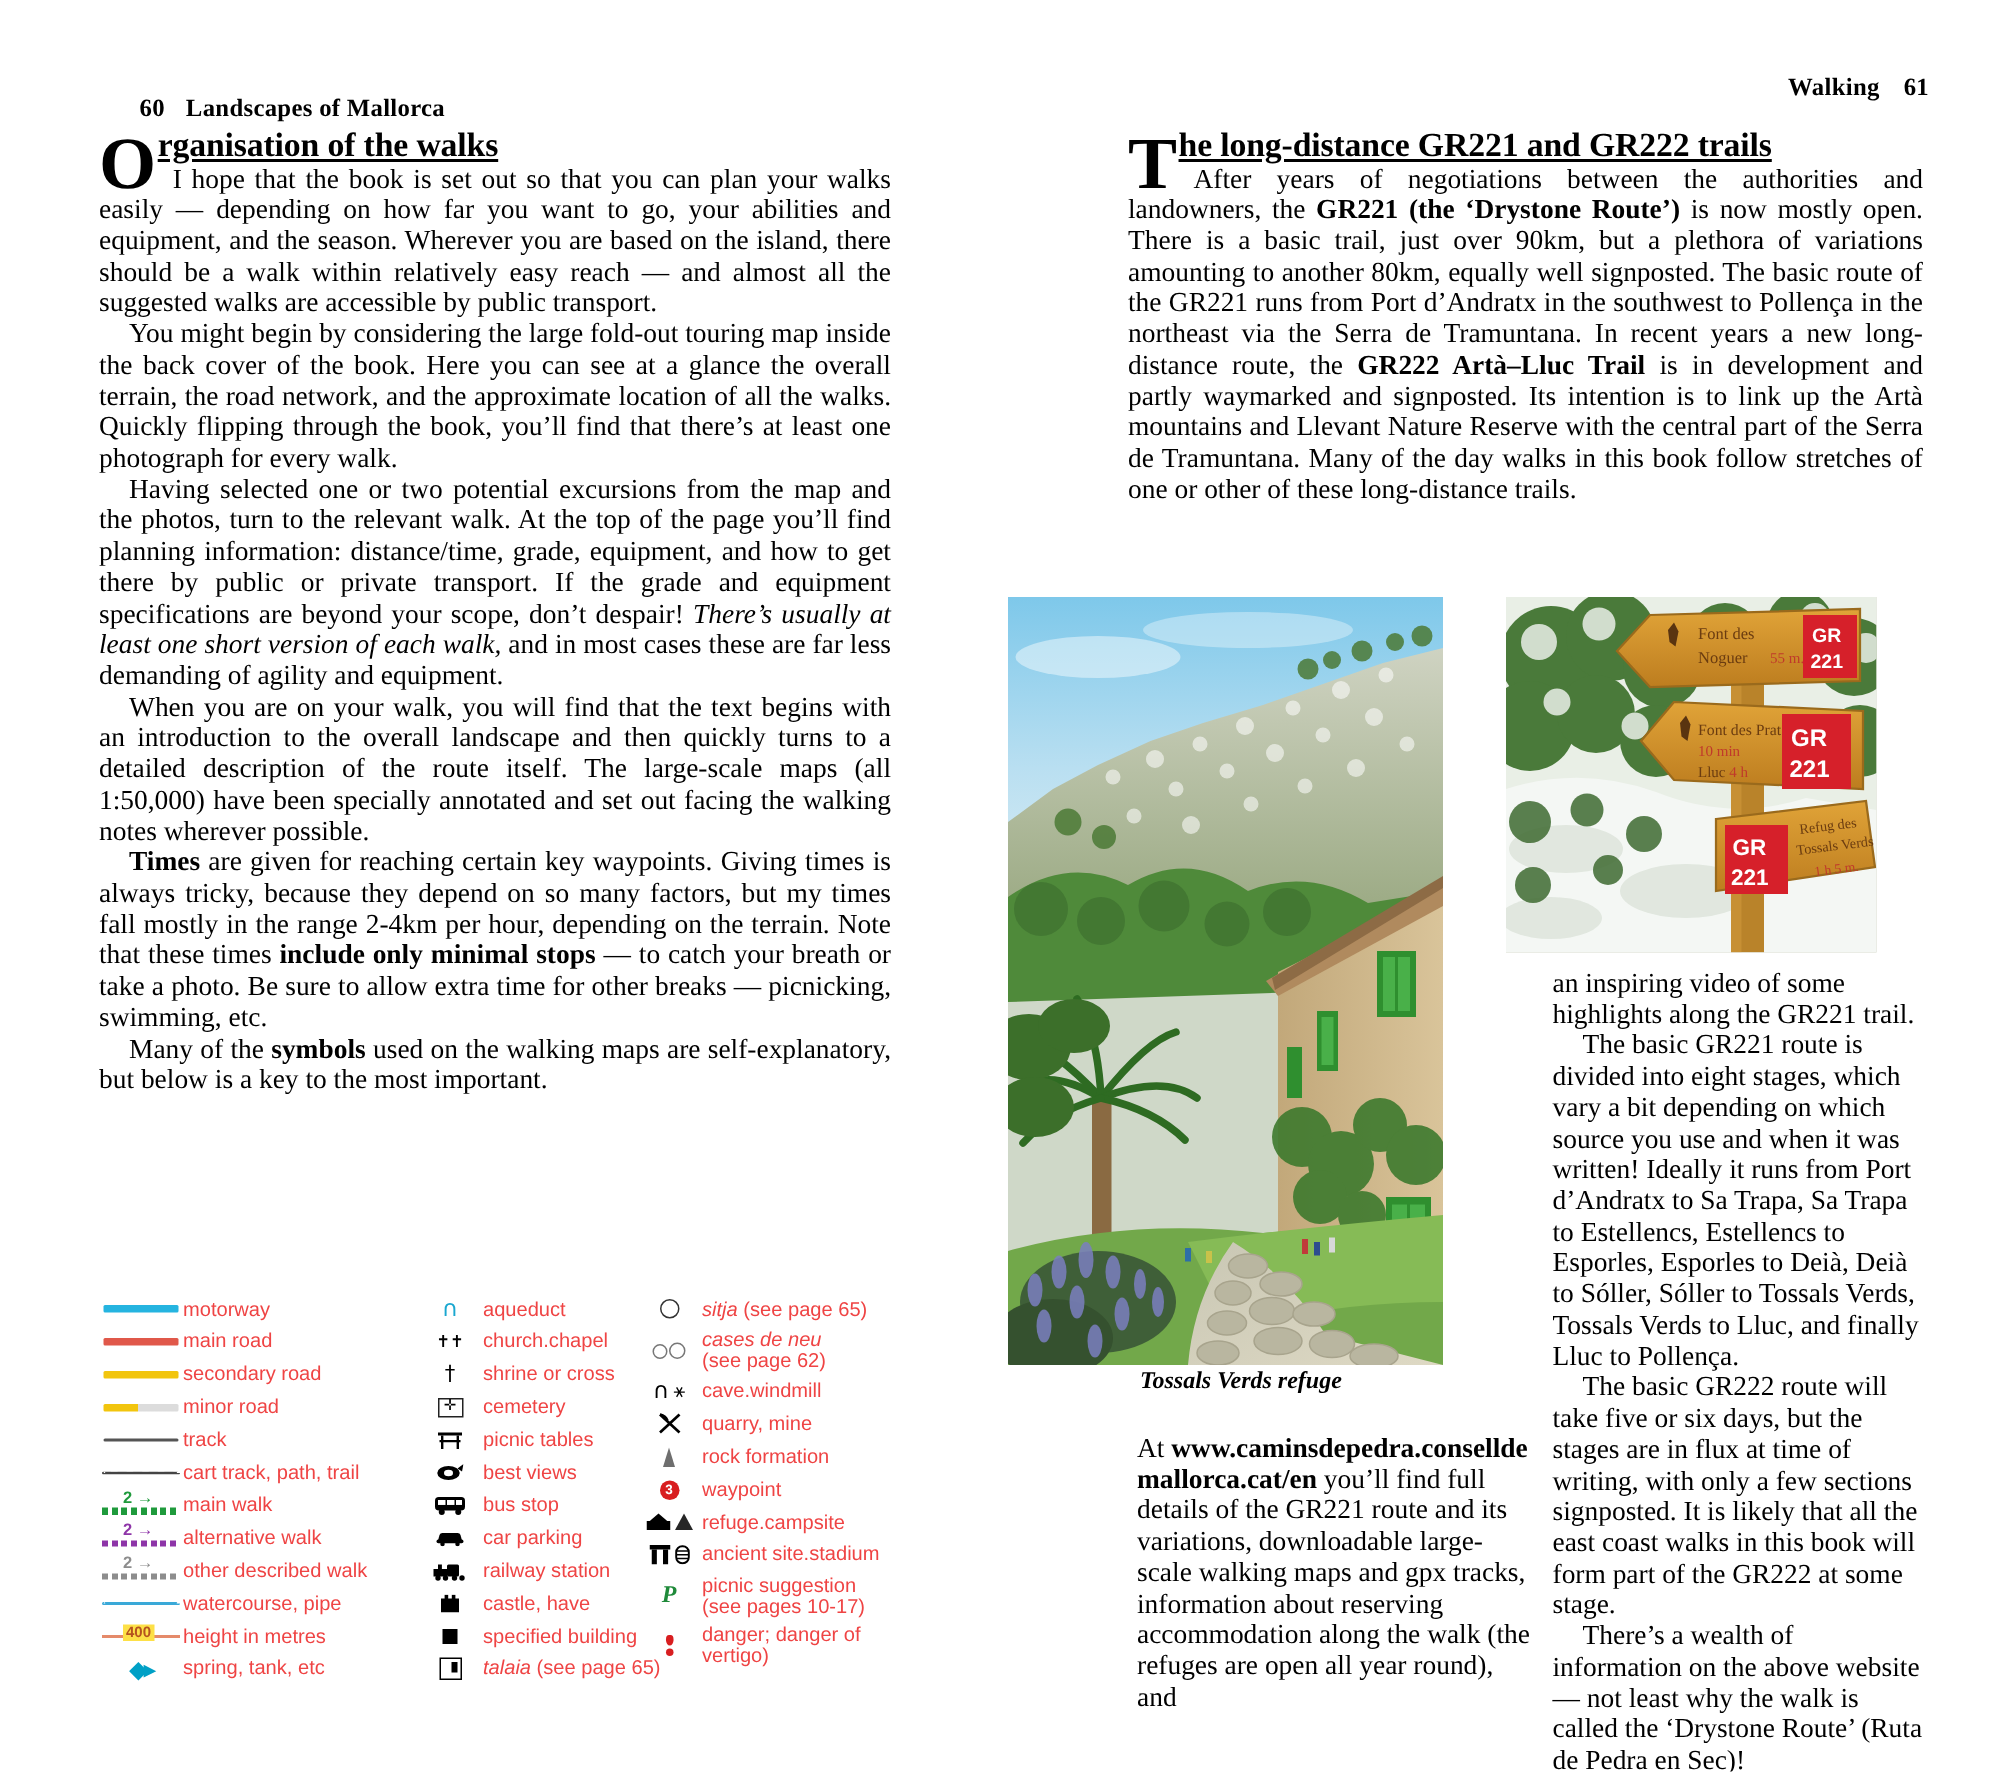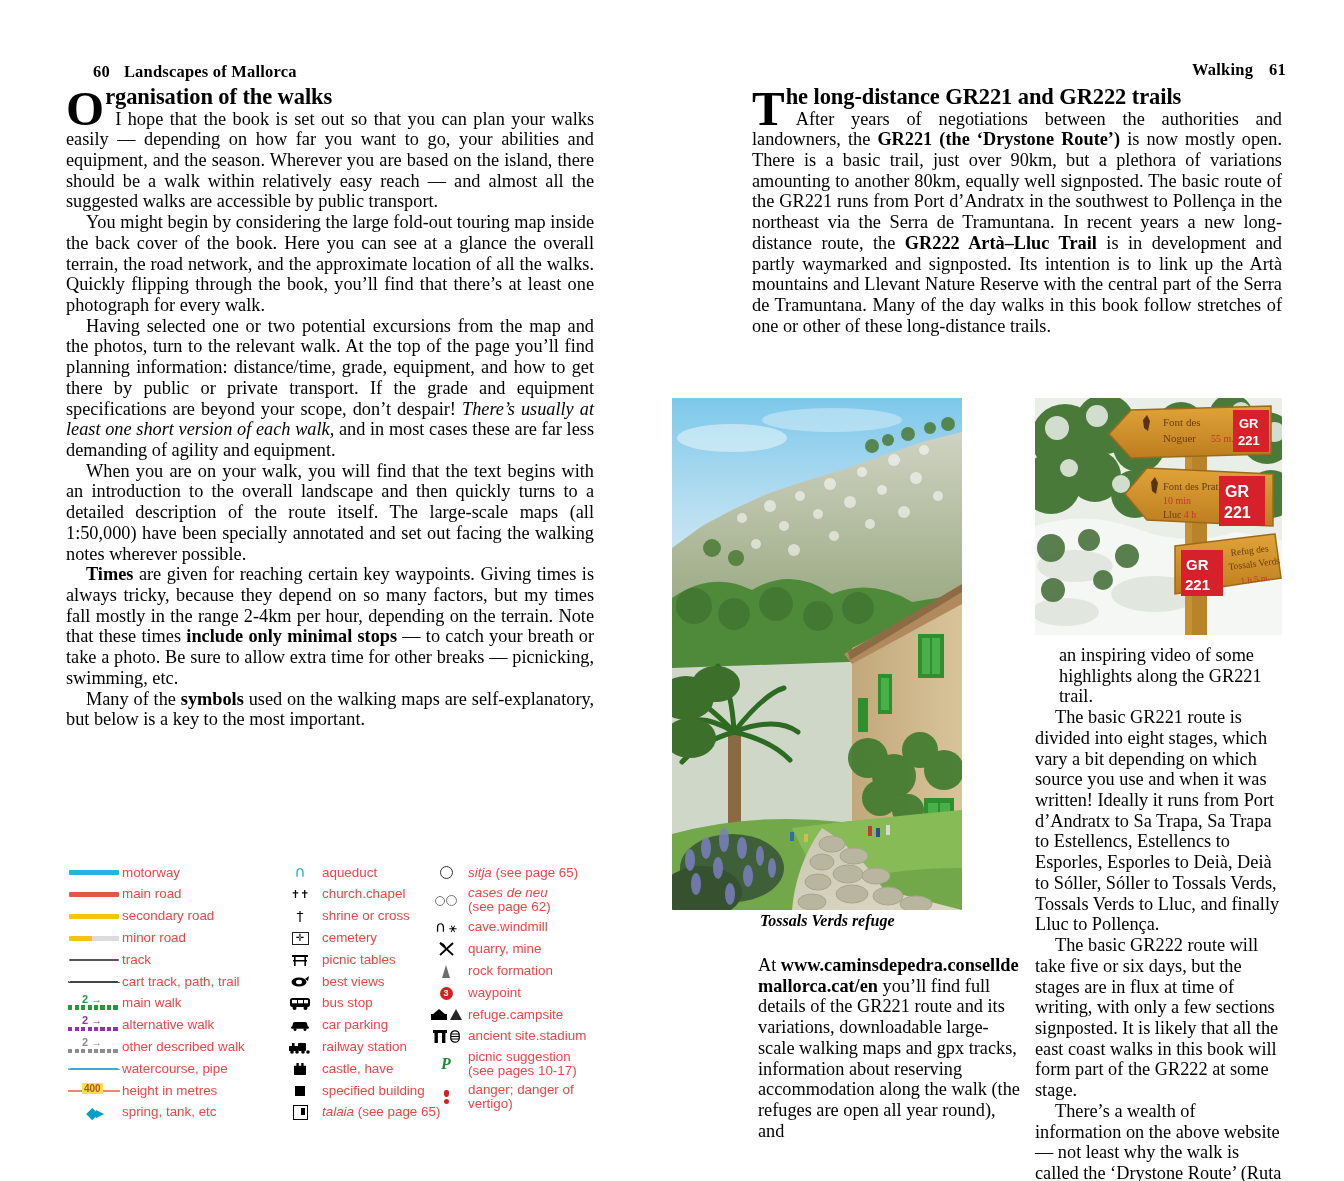--- a/index.html
+++ b/index.html
@@ -17,37 +17,38 @@
   .runhead{
     position:absolute;
     font-family:"Liberation Serif",serif;
     font-weight:bold;
     font-size:16.5px;
     letter-spacing:.2px;
     margin-left:27px;
   }
   .runhead-left{left:66px;top:62px;}
   .runhead-left .folio{margin-right:14px;}
-  .runhead-right{right:58px;top:60px;text-align:right;}
+  .runhead-right{right:58px;top:48px;text-align:right;}
   .runhead-right .folio{margin-left:16px;}
 
   
   .col-left{
     position:absolute;left:66px;top:86px;width:528px;
   }
   .col-right{
     position:absolute;left:752px;top:86px;width:530px;
   }
 
   h2.sect{
     font-size:22.5px;
     font-weight:bold;
     margin:0;
     line-height:1.0;
     letter-spacing:-.1px;
+    text-decoration:underline;
   }
 
   p.body{
     margin:0;
     font-size:18.3px;
     line-height:1.133;
     text-align:justify;
     text-indent:20px;
     -webkit-hyphens:none;hyphens:none;
   }
@@ -64,21 +65,21 @@
   }
   .dropwrap h2.sect{margin-left:0;}
   .dropwrap p.first{text-indent:10px;}
 
   b,strong{font-weight:bold;}
   i,em{font-style:italic;}
 
   
   .photo{position:absolute;overflow:hidden;background:#cfd8c8;}
   .photo-left{left:672px;top:398px;width:290px;height:512px;}
-  .photo-right{left:1035px;top:398px;width:247px;height:237px;}
+  .photo-right{left:1004px;top:398px;width:247px;height:237px;}
 
   .caption{
     position:absolute;
     left:760px;top:912px;
     font-size:16px;
     font-style:italic;
     font-weight:bold;
     font-family:"Liberation Serif",serif;
   }
 
@@ -88,21 +89,21 @@
   }
   .subcol-left p{
     margin:0;font-size:18.3px;line-height:1.133;text-indent:0;text-align:left;
   }
   .subcol-right{
     position:absolute;left:1035px;top:645px;width:250px;
   }
   .subcol-right p{
     margin:0;font-size:18.3px;line-height:1.133;text-align:left;text-indent:20px;
   }
-  .subcol-right p.noind{text-indent:0;margin-left:24px;}
+  .subcol-right p.noind{text-indent:0;}
 
   
   .legend{
     position:absolute;left:66px;top:862px;width:590px;
     font-family:"Liberation Sans",sans-serif;
   }
   .legend-col{position:absolute;top:0;}
   .lc1{left:0px;width:215px;}
   .lc2{left:212px;width:150px;}
   .lc3{left:358px;width:232px;}

